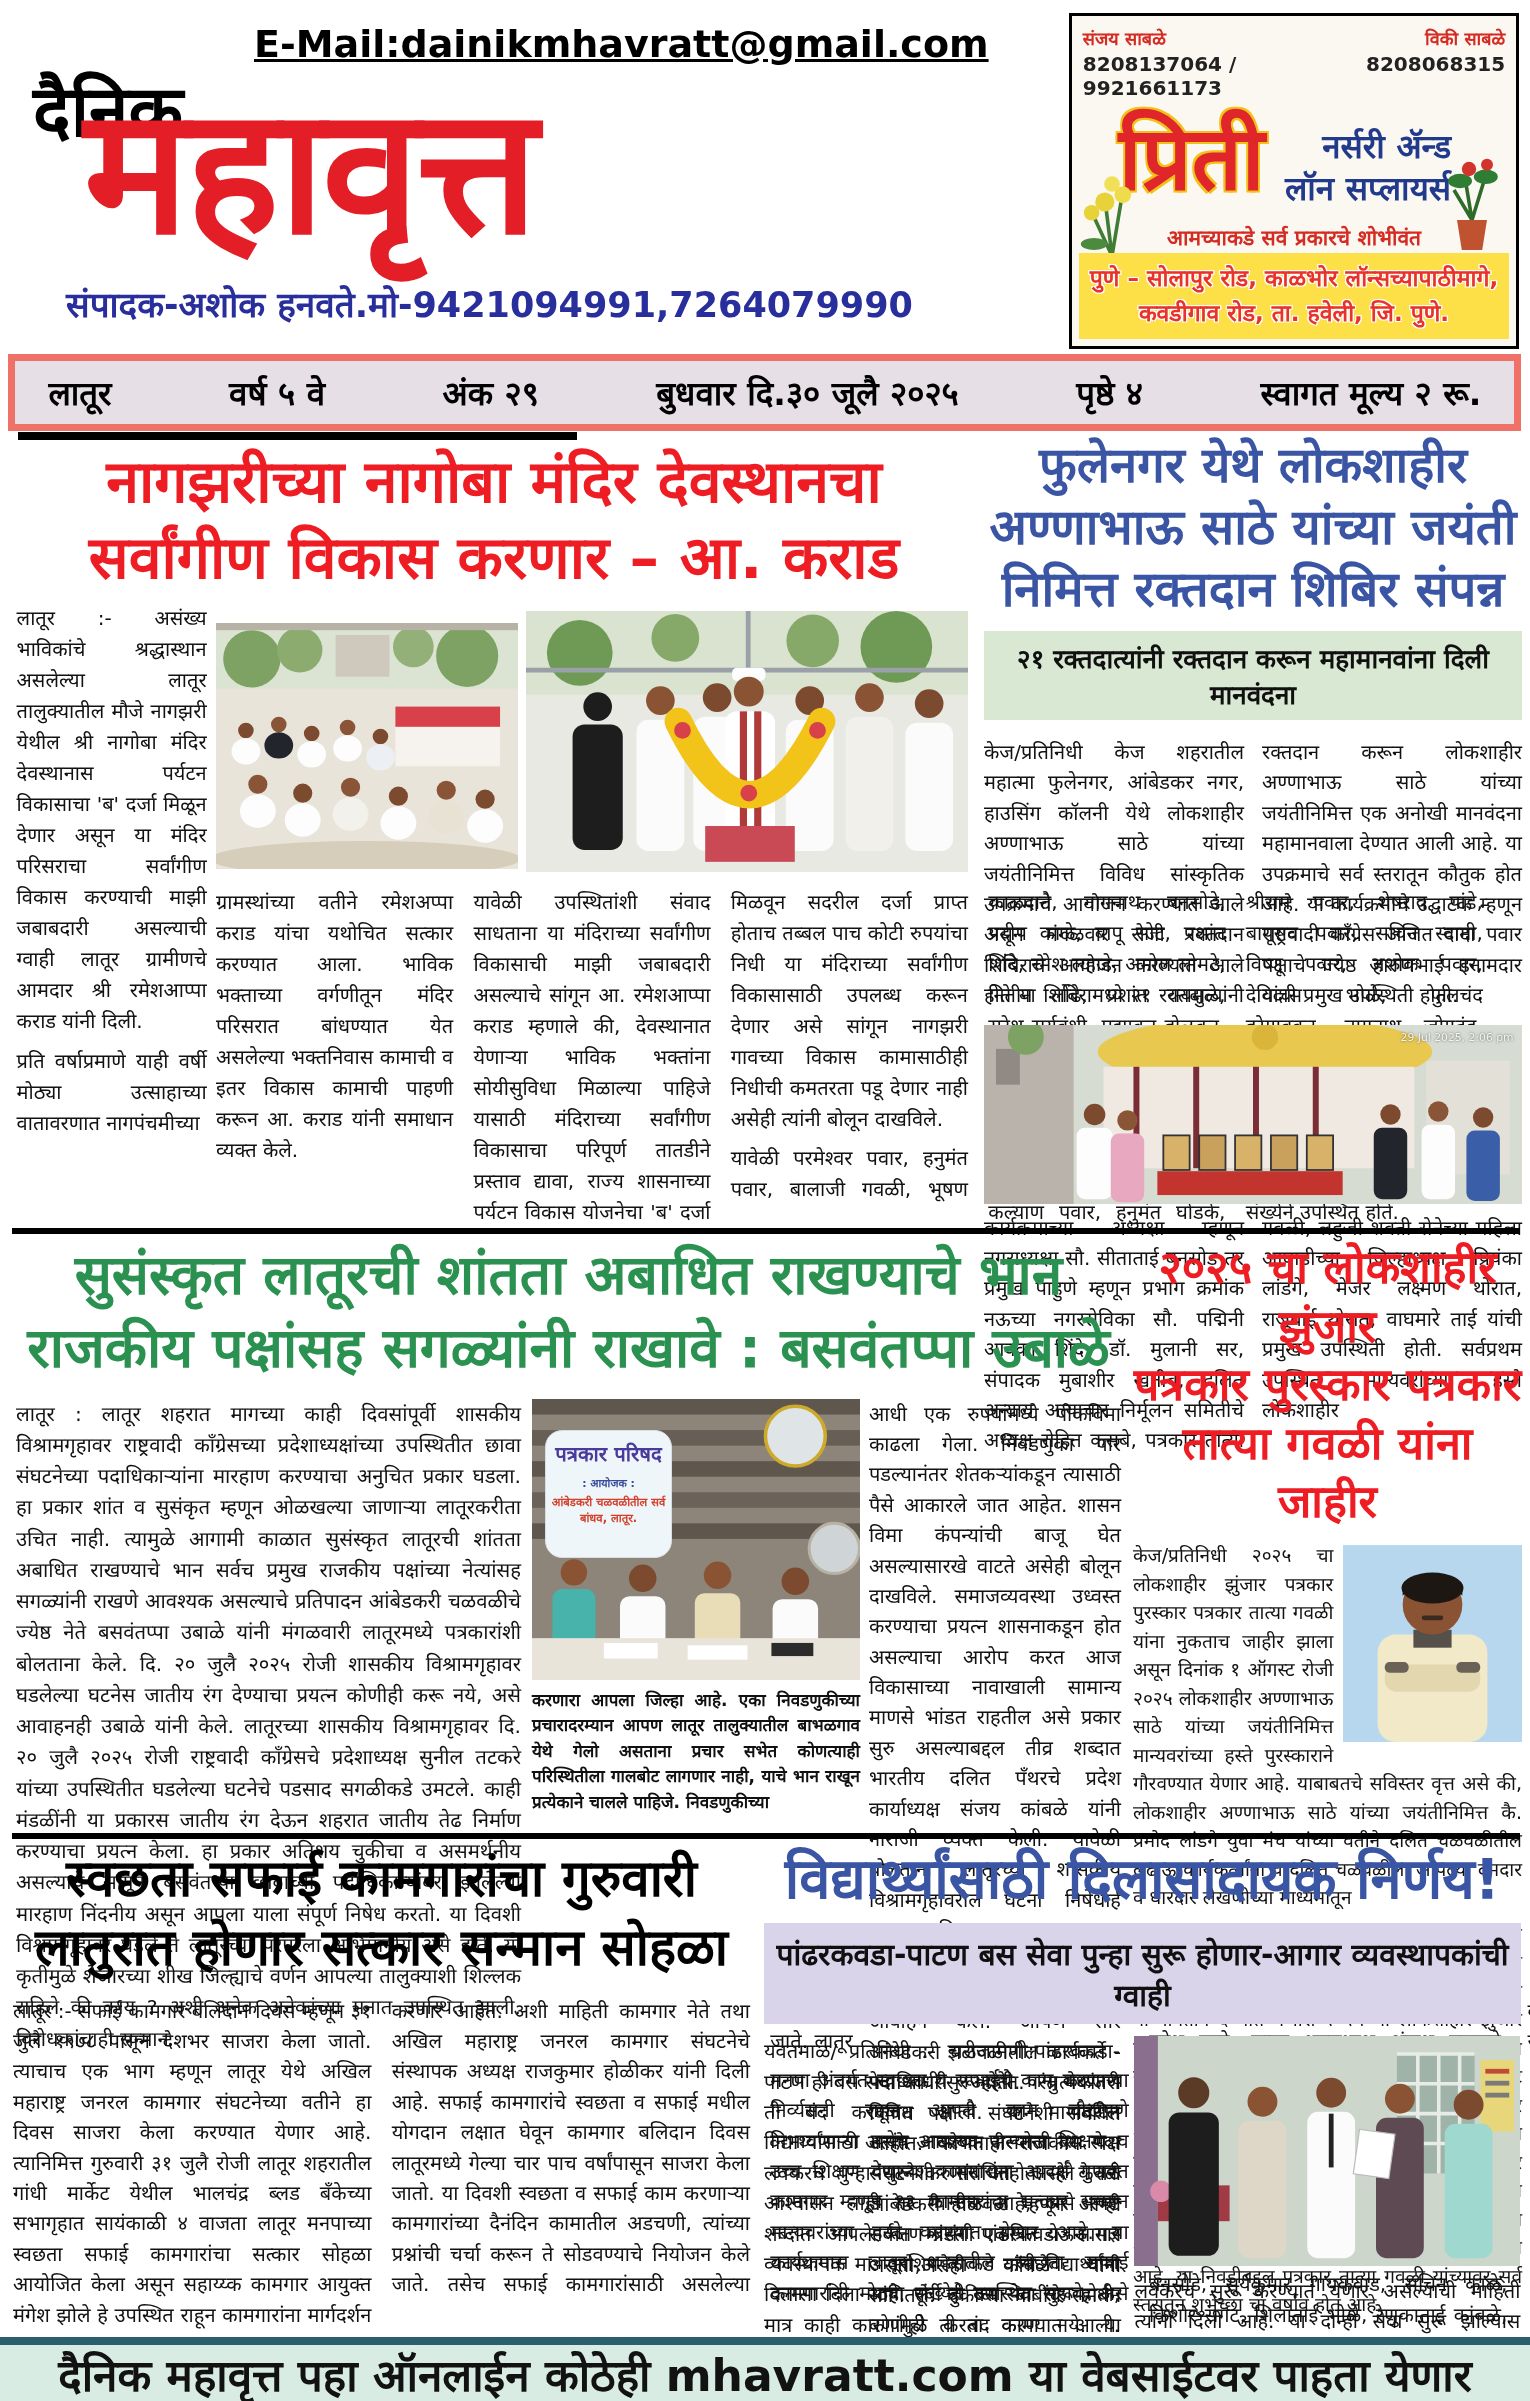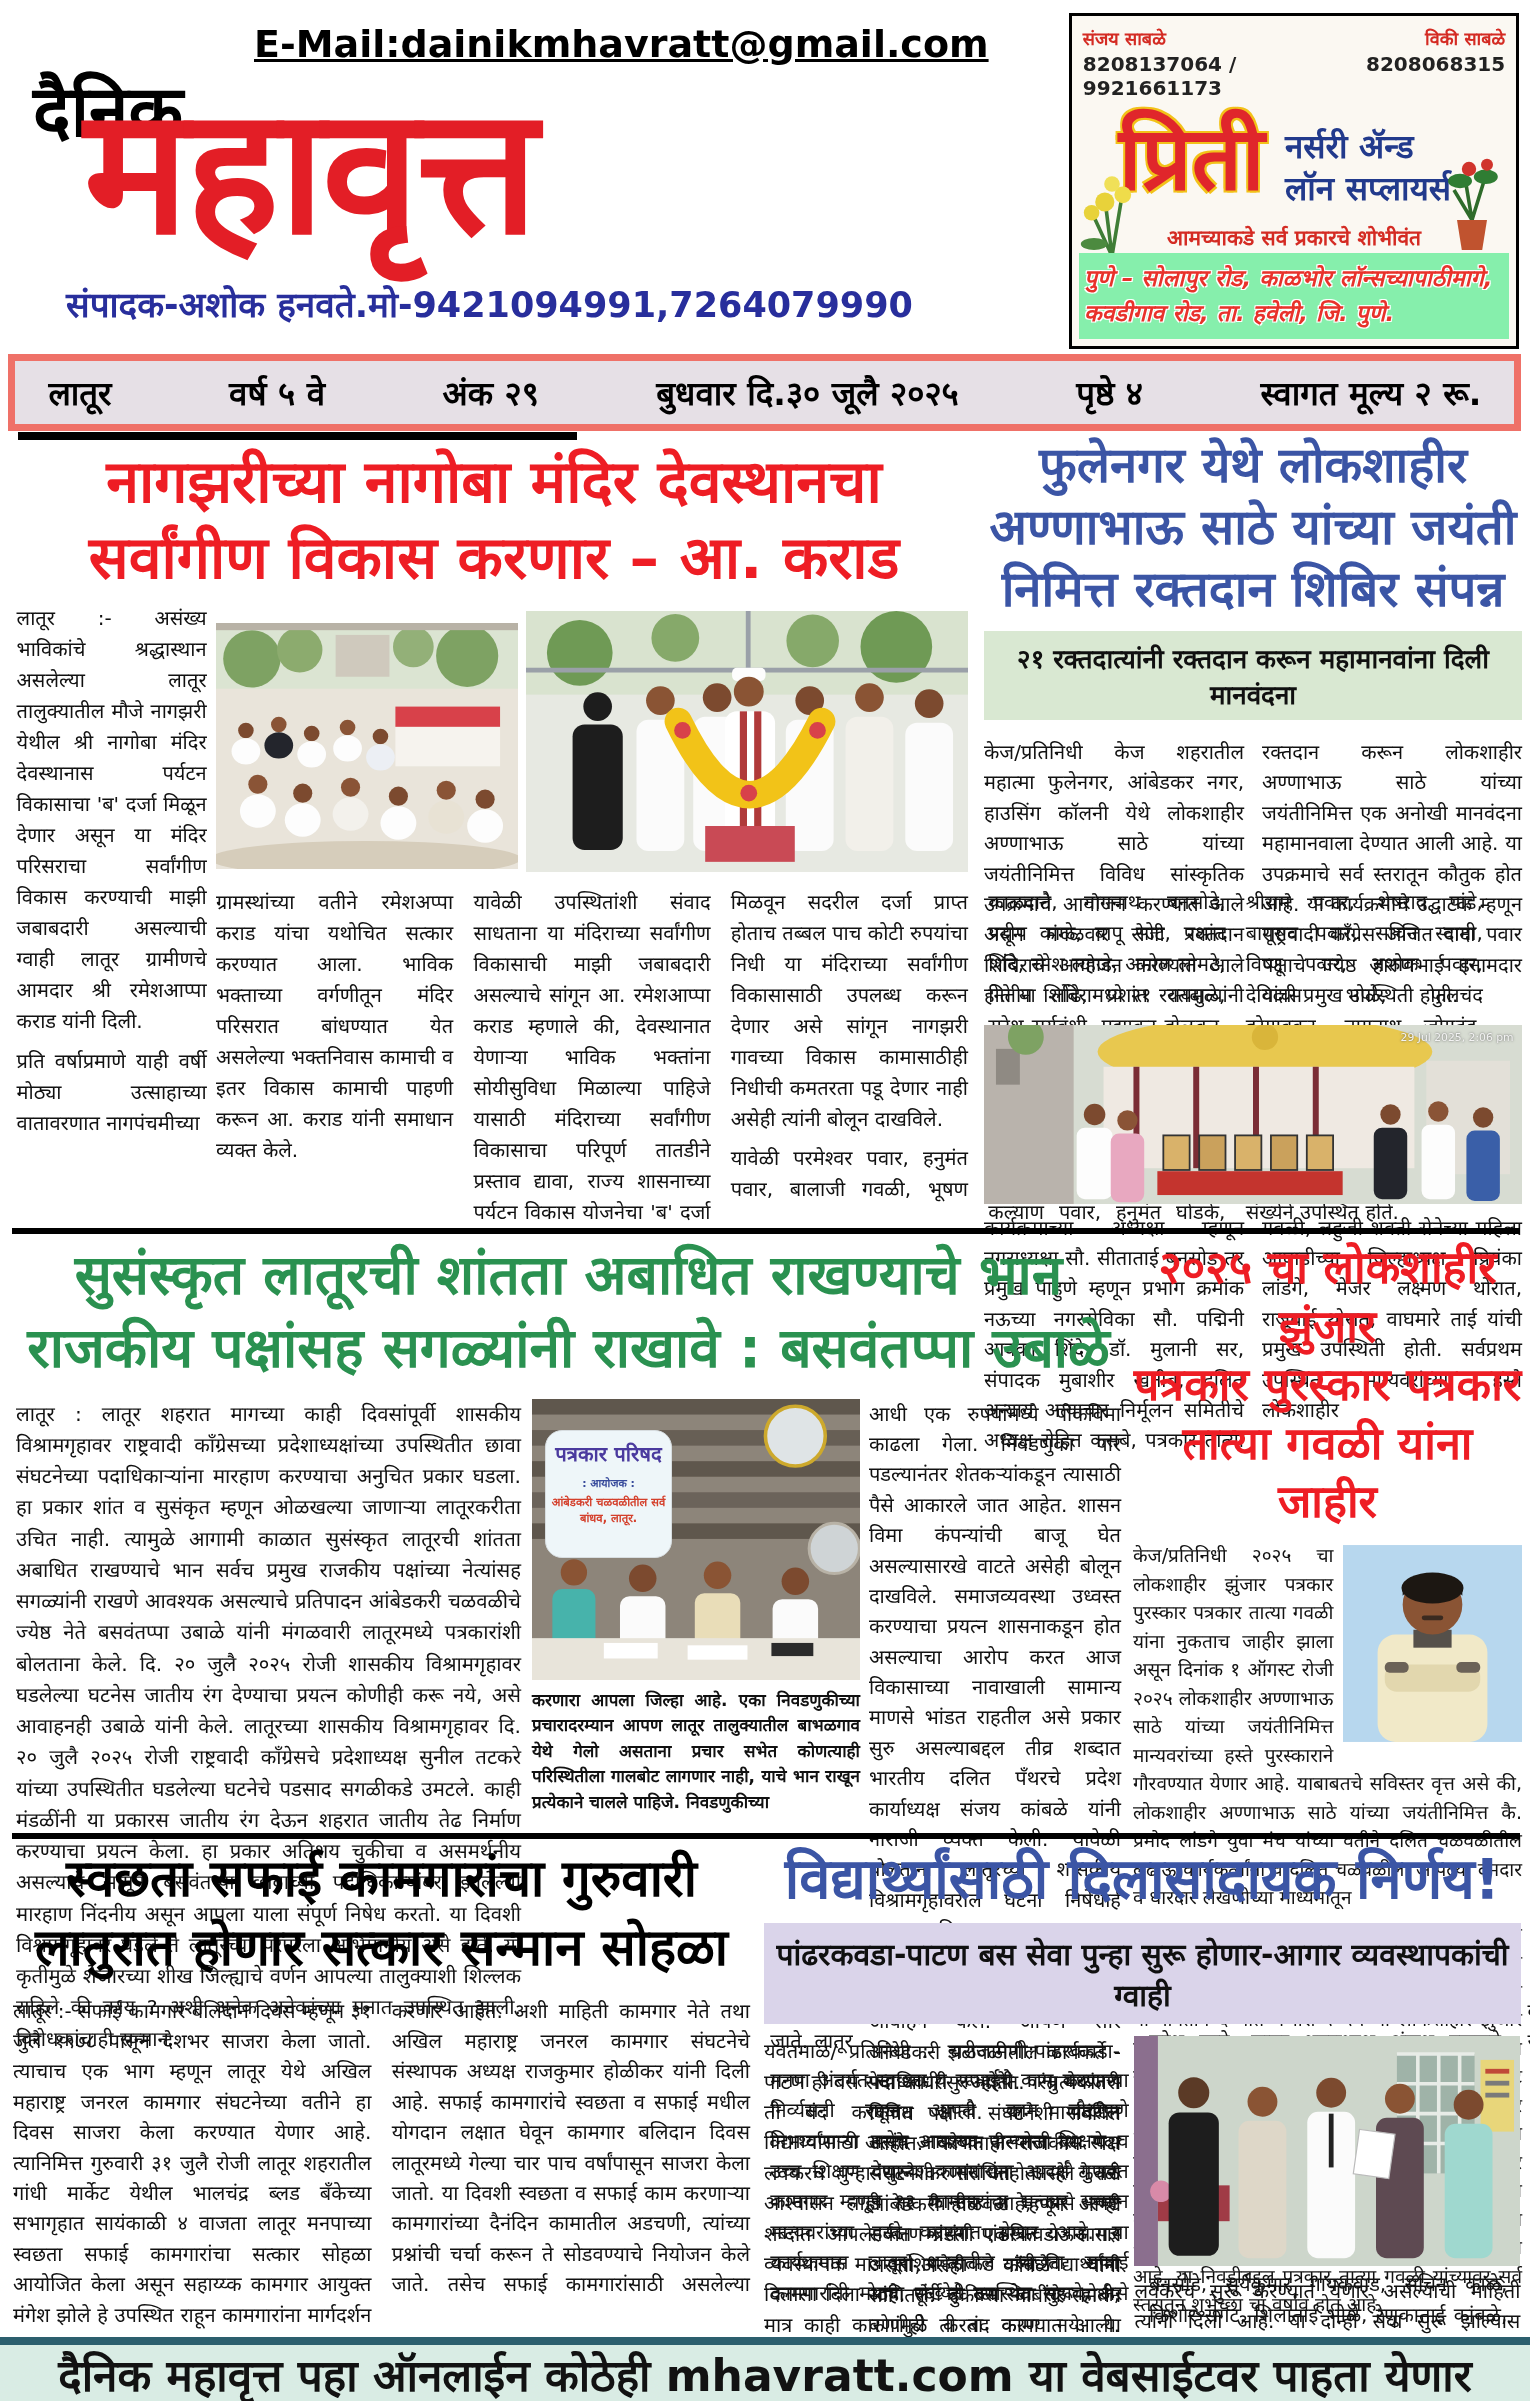--- a/index.html
+++ b/index.html
@@ -14,28 +14,28 @@
   .m-email{position:absolute;left:254px;top:21.5px;font-size:38px;font-weight:bold;color:#000;text-decoration:underline;}
   .m-title{position:absolute;left:84px;top:71px;font-size:175px;font-weight:bold;color:#e31e26;line-height:1.15;letter-spacing:-2.4px;}
   .m-editor{position:absolute;left:66px;top:280px;font-size:35px;font-weight:bold;color:#282e9c;}
 
   
   .ad{position:absolute;left:1069px;top:13px;width:450px;height:336px;border:3px solid #000;
       background:#fbf8f2;box-sizing:border-box;padding:9.6px 10.8px;}
   .ad-contacts{display:flex;justify-content:space-between;}
   .ad-name{font-size:18px;font-weight:bold;color:#d42b23;}
   .ad-phone{font-size:20px;font-weight:bold;color:#222;margin-top:2.4px;}
-  .ad-brandrow{display:flex;margin-top:15.5px;margin-left:36px;}
+  .ad-brandrow{display:flex;margin-top:15.5px;margin-left:36px;text-align:right;}
   .ad-brand{font-size:88px;font-weight:bold;color:#e0262b;line-height:1;
             text-shadow:0 0 1.2px #f2c21a,1.8px 1.8px 0 #f2c21a,-1.8px -1.8px 0 #f2c21a,1.8px -1.8px 0 #f2c21a,-1.8px 1.8px 0 #f2c21a;}
   .ad-taglines{margin-left:20.3px;margin-top:10.8px;font-size:33px;font-weight:bold;color:#223a8c;line-height:1.25;}
   .ad-slogans{margin-top:14.4px;text-align:center;font-size:21px;font-weight:bold;color:#d42b23;line-height:1.5;}
-  .ad-greenband{position:absolute;left:7.2px;right:7.2px;bottom:7.2px;background:#86efac;
-                padding:8.4px 4.8px;text-align:left;font-size:23px;font-weight:bold;color:#e8322b;line-height:1.5;
-                text-shadow:1.2px 1.2px 0 #fff,-1.2px -1.2px 0 #fff,1.2px -1.2px 0 #fff,-1.2px 1.2px 0 #fff;font-style:italic;}
+  .ad-greenband{position:absolute;left:7.2px;right:7.2px;bottom:7.2px;background:#fde047;
+                padding:8.4px 4.8px;text-align:center;font-size:23px;font-weight:bold;color:#e8322b;line-height:1.5;
+                text-shadow:1.2px 1.2px 0 #fff,-1.2px -1.2px 0 #fff,1.2px -1.2px 0 #fff,-1.2px 1.2px 0 #fff;}
   .ad-flower{position:absolute;left:3.6px;bottom:84px;}
   .ad-plant{position:absolute;right:4.8px;bottom:90px;}
 
   
   .dateline{position:absolute;left:8.4px;top:354px;width:1513px;height:77px;background:#e6e0e6;
             border:7.2px solid #ef7168;box-sizing:border-box;display:flex;align-items:center;
             justify-content:space-between;padding:0 33px;font-size:33px;font-weight:bold;color:#000;}
   .blackbar{position:absolute;left:18px;top:432px;width:559px;height:7.8px;background:#000;}
 
   

